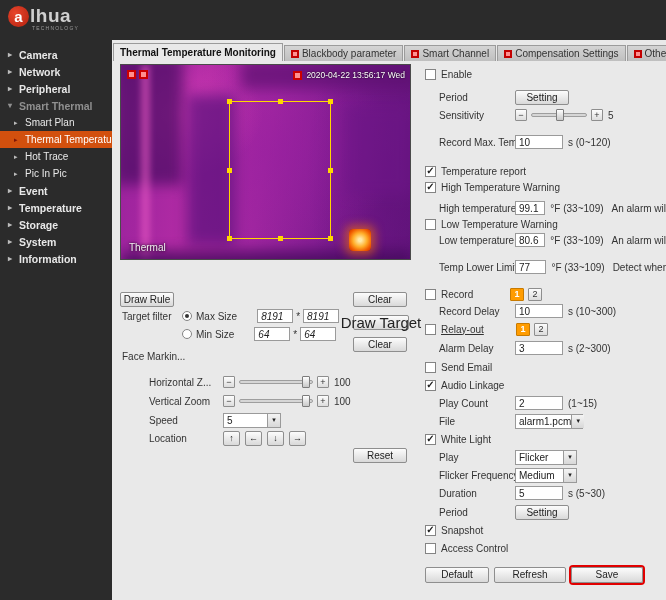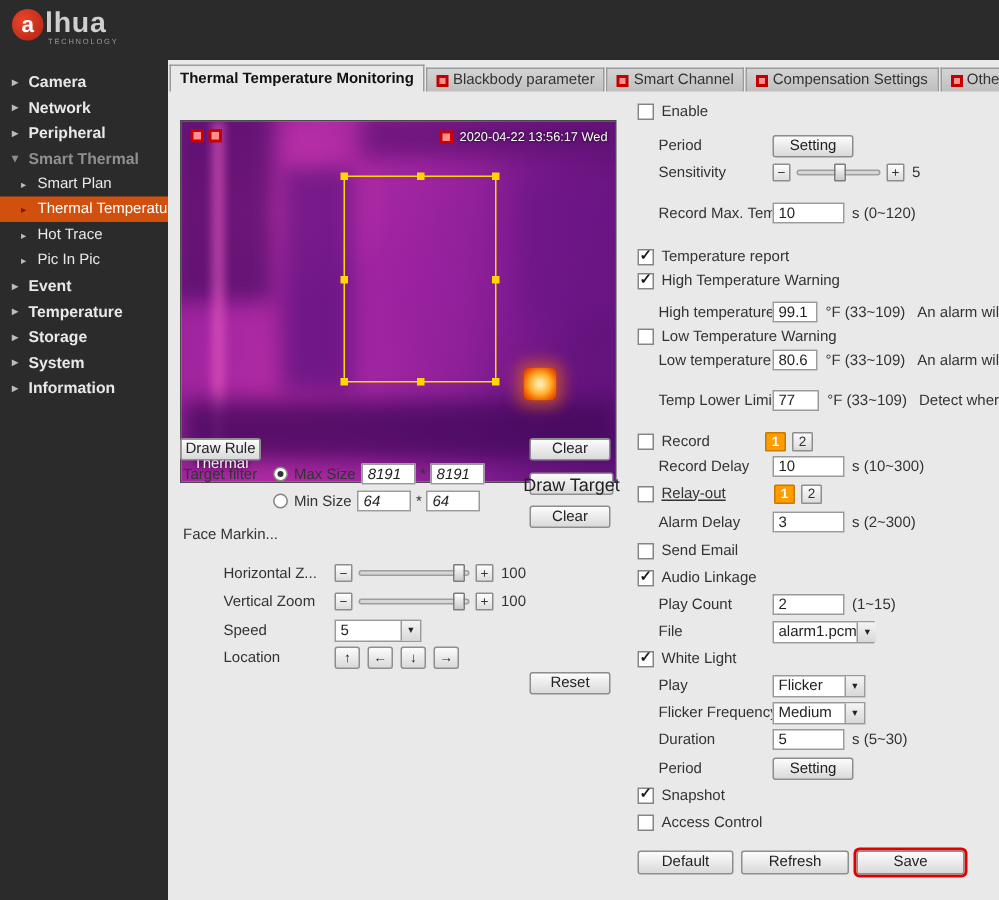--- a/index.html
+++ b/index.html
@@ -41,25 +41,25 @@
   .sel .da{flex:0 0 13px;height:100%;border-left:1px solid #9a9a9a;display:flex;align-items:center;justify-content:center;font-size:7px;background:linear-gradient(#f4f4f4,#d8d8d8);}
   .cb{flex:0 0 11px;width:11px;height:11px;background:#fff;border:1px solid #848484;display:inline-flex;align-items:center;justify-content:center;font-size:10px;line-height:10px;color:#1a1a1a;font-weight:bold;cursor:pointer;}
   .radio{flex:0 0 10px;width:10px;height:10px;border-radius:50%;border:1px solid #848484;background:#fff;position:relative;display:inline-block;cursor:pointer;}
   .radio.sel2::after{content:"";position:absolute;left:2px;top:2px;width:4px;height:4px;border-radius:50%;background:#333;}
   .slider{display:flex;align-items:center;}
   .sbtn{width:12px;height:12px;border:1px solid #8e8e8e;background:linear-gradient(#fdfdfd,#ddd);display:inline-flex;align-items:center;justify-content:center;font-size:9px;color:#333;border-radius:1px;cursor:pointer;}
   .strack{position:relative;height:4px;background:#d6d6d6;border:1px solid #9e9e9e;margin:0 4px;border-radius:2px;}
   .shandle{position:absolute;top:-5px;width:8px;height:12px;background:linear-gradient(#fff,#c9c9c9);border:1px solid #7c7c7c;border-radius:1px;cursor:pointer;}
   .port{width:14px;height:13px;display:inline-flex;align-items:center;justify-content:center;font-size:9px;border:1px solid #8e8e8e;background:linear-gradient(#fcfcfc,#dcdcdc);color:#333;margin-right:4px;border-radius:1px;cursor:pointer;}
   .port.on{background:#ff9c00;border-color:#c87a00;color:#fff;font-weight:bold;}
-  .w36{width:36px;font-style:italic;} .w48{width:48px;} .w54{width:54px;} .w56{width:56px;font-size:12px;padding:0 2px;} .w58{width:58px;} .w62{width:62px;} .w64{width:64px;} .w68{width:68px;} .w72{width:72px;}
+  .w36{width:36px;font-style:italic;} .w48{width:48px;} .w54{width:54px;} .w56{width:56px;font-size:15px;padding:0 2px;} .w58{width:58px;} .w62{width:62px;} .w64{width:64px;} .w68{width:68px;} .w72{width:72px;}
 
   
   #left-panel{position:absolute;left:8px;top:24px;width:300px;height:412px;}
-  #preview{position:absolute;left:0;top:16px;width:291px;height:242px;overflow:hidden;border:1px solid #4a4a4a;cursor:crosshair;
+  #preview{position:absolute;left:0;top:0;width:291px;height:196px;overflow:hidden;border:1px solid #4a4a4a;cursor:crosshair;
     background:
       radial-gradient(120px 90px at 20% 25%, rgba(230,70,190,.55), transparent 70%),
       radial-gradient(160px 130px at 55% 45%, rgba(150,30,160,.5), transparent 75%),
       radial-gradient(100px 220px at 92% 55%, rgba(90,15,120,.55), transparent 80%),
       linear-gradient(100deg,#97219c 0%,#b12ba4 28%,#a026a0 50%,#821d92 72%,#64157c 100%);}
   .th-shape{position:absolute;filter:blur(7px);}
   .s1{left:-8px;top:-10px;width:70px;height:130px;background:#4e0d66;opacity:.75;}
   .s2{left:20px;top:0;width:9px;height:222px;background:#ee5ec6;opacity:.55;filter:blur(3px);}
   .s3{left:66px;top:30px;width:48px;height:150px;background:#5a117c;opacity:.7;}
   .s4{left:0;top:186px;width:291px;height:40px;background:#44095c;opacity:.8;}
@@ -75,21 +75,21 @@
     box-shadow:0 0 10px 4px rgba(255,120,0,.55);}
   .osd-tl{position:absolute;left:6px;top:5px;display:flex;gap:3px;}
   .osd-tr{position:absolute;right:5px;top:5px;display:flex;gap:4px;align-items:center;}
   .osd-ico{width:9px;height:9px;background:#cc0000;position:relative;display:inline-block;}
   .osd-ico::after{content:"";position:absolute;left:2px;top:2px;width:5px;height:5px;background:#ff8f8f;}
   .ts{color:#fff;font-size:8.5px;text-shadow:0 0 2px #000;white-space:nowrap;}
   .th-label{position:absolute;left:8px;bottom:6px;color:#f0f0f0;font-size:10px;text-shadow:0 0 3px #000;}
 
   .lrow{position:absolute;display:flex;align-items:center;height:16px;font-size:10px;color:#333;left:0;right:0;}
   .lbl-tf{flex:0 0 62px;padding-left:2px;}
-  .rlbl{margin-left:4px;margin-right:4px;white-space:nowrap;}
+  .rlbl{margin-left:4px;margin-right:20px;white-space:nowrap;}
   .star{margin:0 3px;}
   .zoom-ind{flex:0 0 29px;}
   .zlabel{flex:0 0 74px;white-space:nowrap;overflow:hidden;}
   .sval{margin-left:5px;}
   .loc-btn{width:17px;height:15px;margin-right:5px;font-size:9px;}
   .abtn{position:absolute;}
 
   
   #right-panel{position:absolute;left:313px;top:0;width:241px;height:560px;}
   .rrow{position:absolute;left:0;right:0;display:flex;align-items:center;height:16px;font-size:10px;color:#333;}

